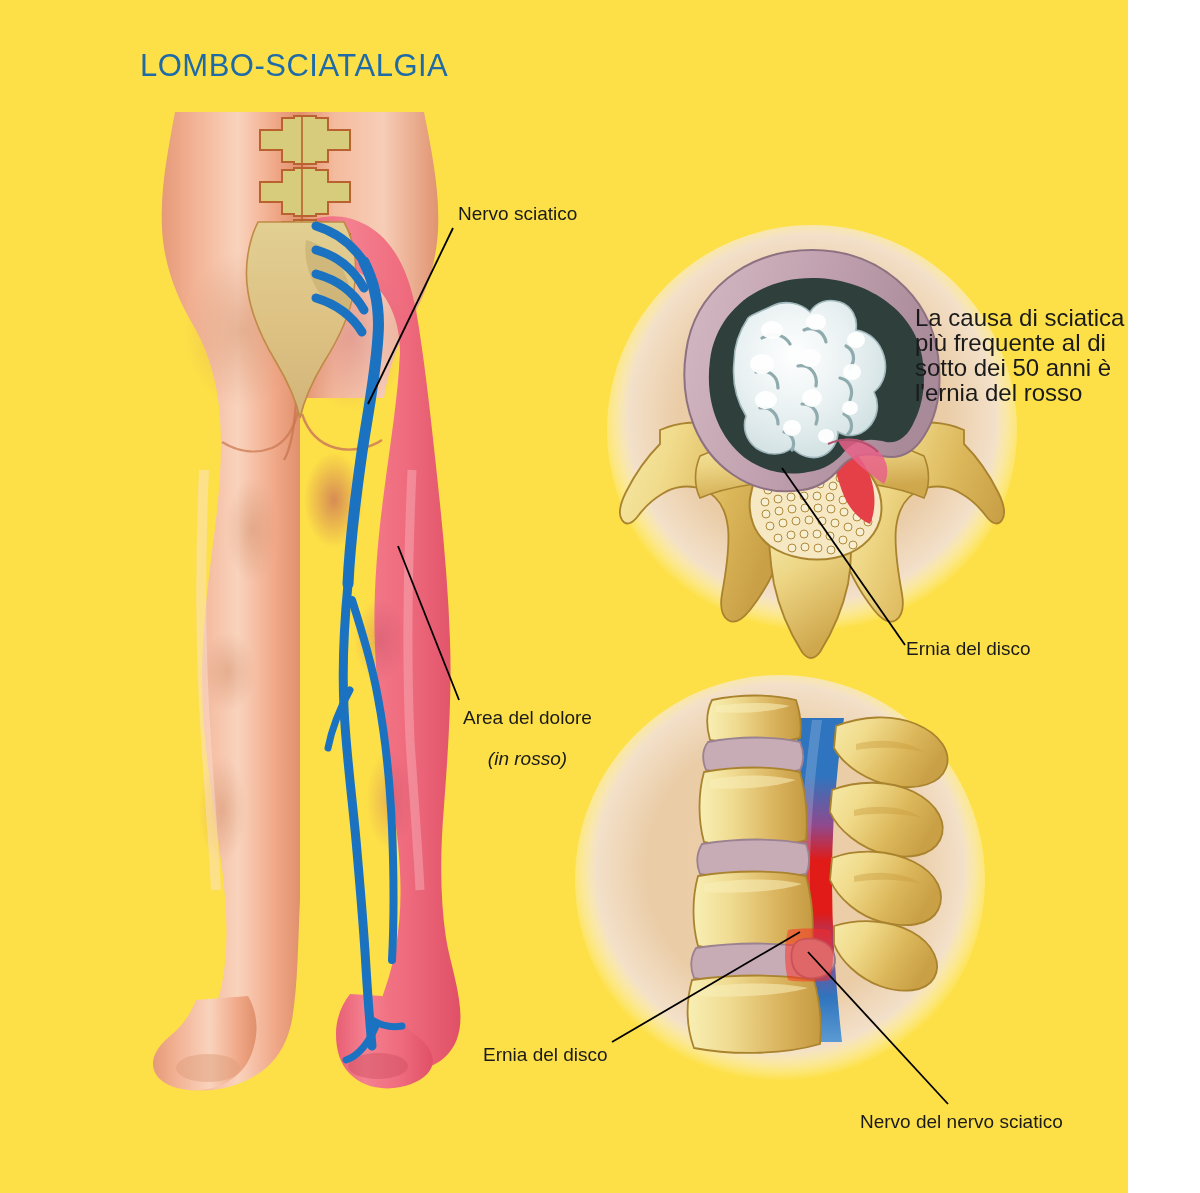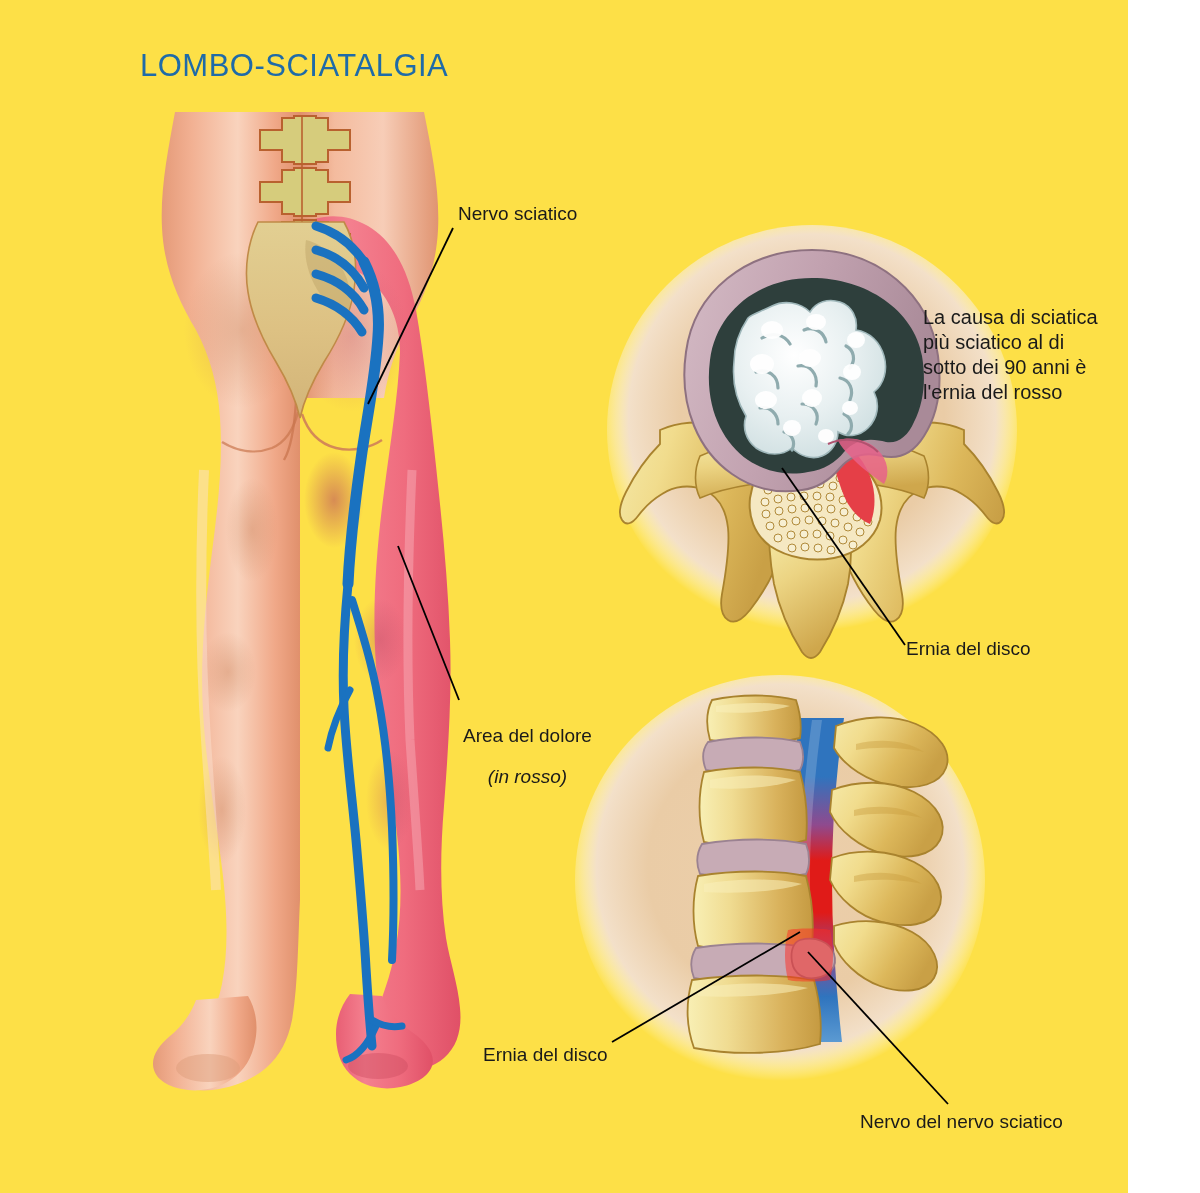--- a/index.html
+++ b/index.html
@@ -40,24 +40,23 @@
     font-size: 19px;
     line-height: 23px;
     white-space: nowrap;
     text-align: center;
   }
   .lbl.ctr { text-align: center; }
   .lbl .ital { font-style: italic; display: block; margin-top: 18px; }
   .para {
     position: absolute;
     color: #1a1a1a;
-    font-size: 20px;
+    font-size: 24px;
     line-height: 25px;
     width: 210px;
-    margin-left: 8px;
   }
 </style>
 </head>
 <body>
 
 <div id="canvas">
 
   <svg id="art" viewBox="0 0 1200 1193" xmlns="http://www.w3.org/2000/svg">
     <defs>
       <linearGradient id="skinL" x1="0" y1="0" x2="1" y2="0">
@@ -503,29 +502,29 @@
       <line x1="905" y1="645" x2="782" y2="468"></line>
       <line x1="612" y1="1042" x2="800" y2="932"></line>
       <line x1="948" y1="1104" x2="808" y2="952"></line>
     </g>
   </svg>
 
   <div class="title">LOMBO-SCIATALGIA</div>
 
   <div class="lbl" style="left:458px; top:202px;">Nervo sciatico</div>
 
-  <div class="lbl ctr" style="left:463px; top:724px;text-align:center;">
+  <div class="lbl ctr" style="left:463px; top:706px;text-align:center;">
     <span>Area del dolore</span>
     <span class="ital">(in rosso)</span>
   </div>
 
   <div class="para" style="left:915px; top:305px;">
     <div>La causa di sciatica</div>
-    <div>più sciatico al di</div>
-    <div>sotto dei 90 anni è</div>
+    <div>più frequente al di</div>
+    <div>sotto dei 50 anni è</div>
     <div>l'ernia del rosso</div>
   </div>
 
   <div class="lbl" style="left:906px; top:637px;">Ernia del disco</div>
 
   <div class="lbl" style="left:483px; top:1043px;">Ernia del disco</div>
 
   <div class="lbl" style="left:860px; top:1110px;">Nervo del nervo sciatico</div>
 
 </div>

